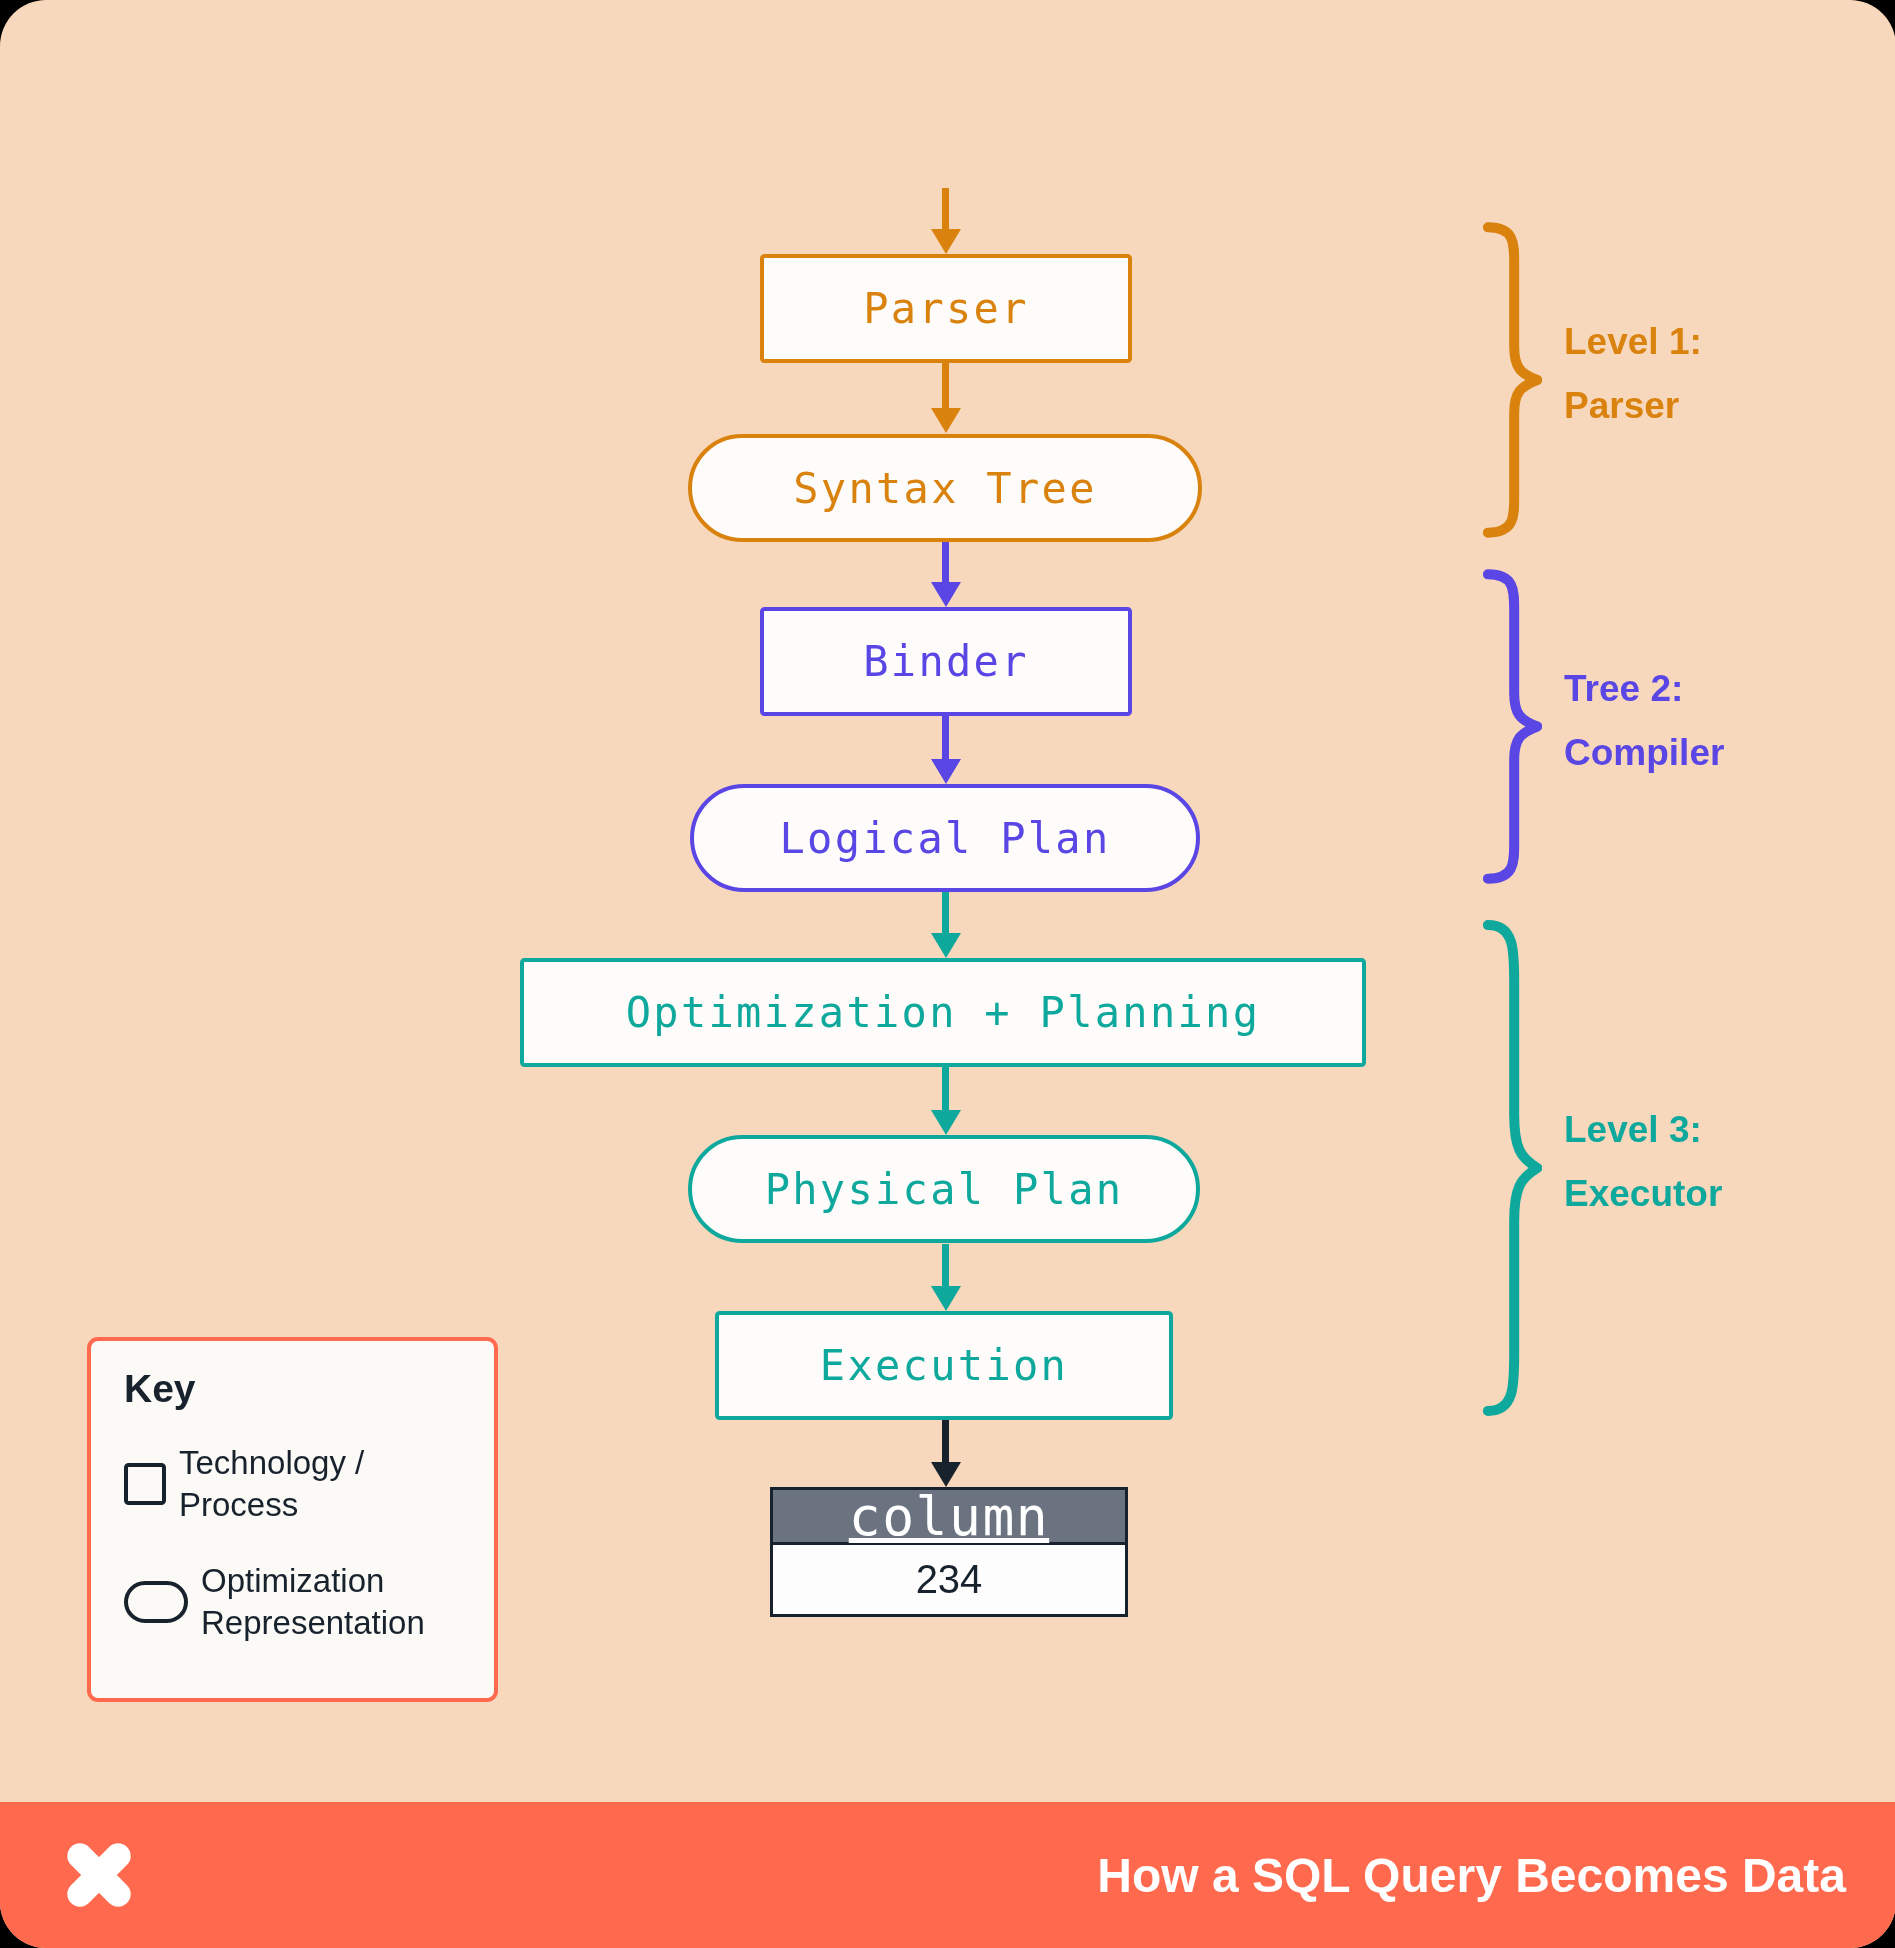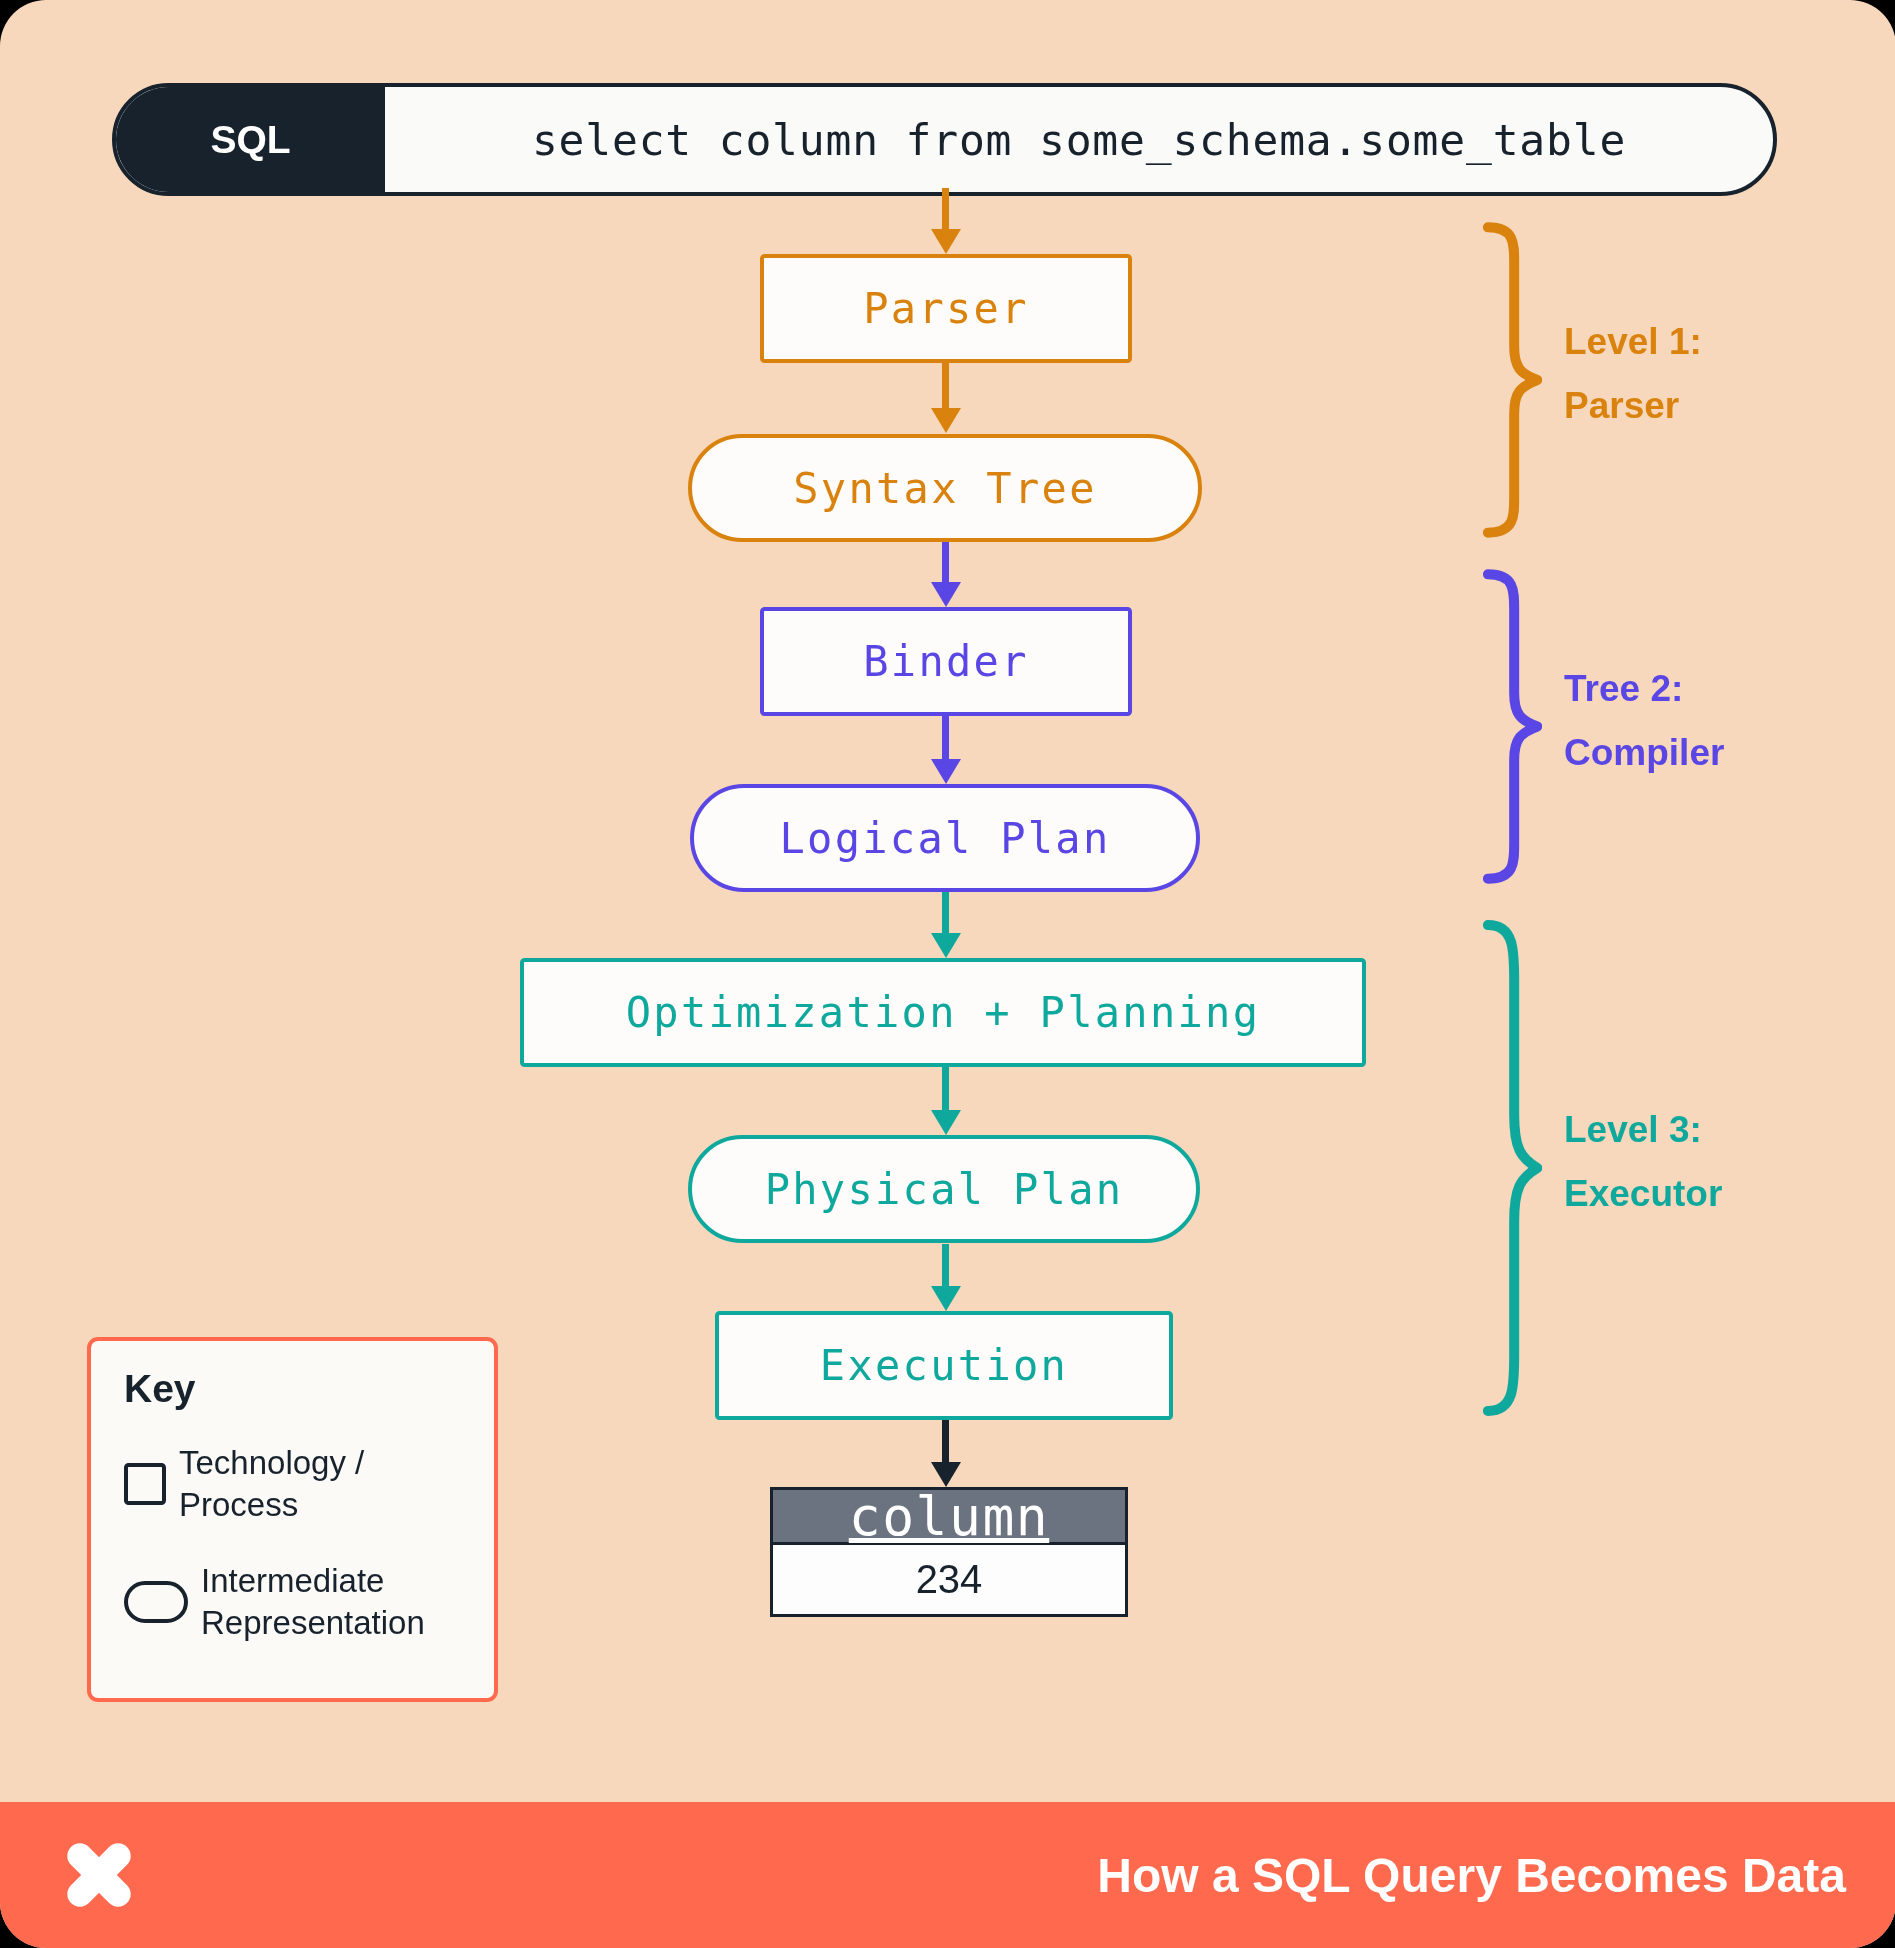--- a/index.html
+++ b/index.html
@@ -138,24 +138,20 @@
     position:absolute;right:50px;top:0;height:146px;display:flex;align-items:center;
     color:#fff;font-size:48px;font-weight:700;
   }
 </style>
 </head>
 <body>
 
 <div id="stage">
   <div id="card">
 
-    <div class="sql-pill">
-      <div class="sql-tag">SQL</div>
-      <div class="sql-code">select column from some_schema.some_table</div>
-    </div>
 
     <div class="arrow c-orange" id="arrow-1">
         <div class="shaft"></div>
         <div class="head"></div>
       </div>
     <div class="arrow c-orange" id="arrow-2">
         <div class="shaft"></div>
         <div class="head"></div>
       </div>
     <div class="arrow c-purple" id="arrow-3">
@@ -230,21 +226,21 @@
       <div class="key-item">
         <div class="key-icon-rect"></div>
         <div class="key-item-text">
           <div>Technology /</div>
           <div>Process</div>
         </div>
       </div>
       <div class="key-item">
         <div class="key-icon-pill"></div>
         <div class="key-item-text">
-          <div>Intermediate</div>
+          <div>Optimization</div>
           <div>Representation</div>
         </div>
       </div>
     </div>
 
     <div class="footer-bar">
       <svg class="brand-logo" viewBox="0 0 100 100">
         <g fill="#ffffff" transform="rotate(45 50 50)">
           <rect x="6" y="36" width="88" height="28" rx="14"></rect>
           <rect x="36" y="6" width="28" height="88" rx="14"></rect>

